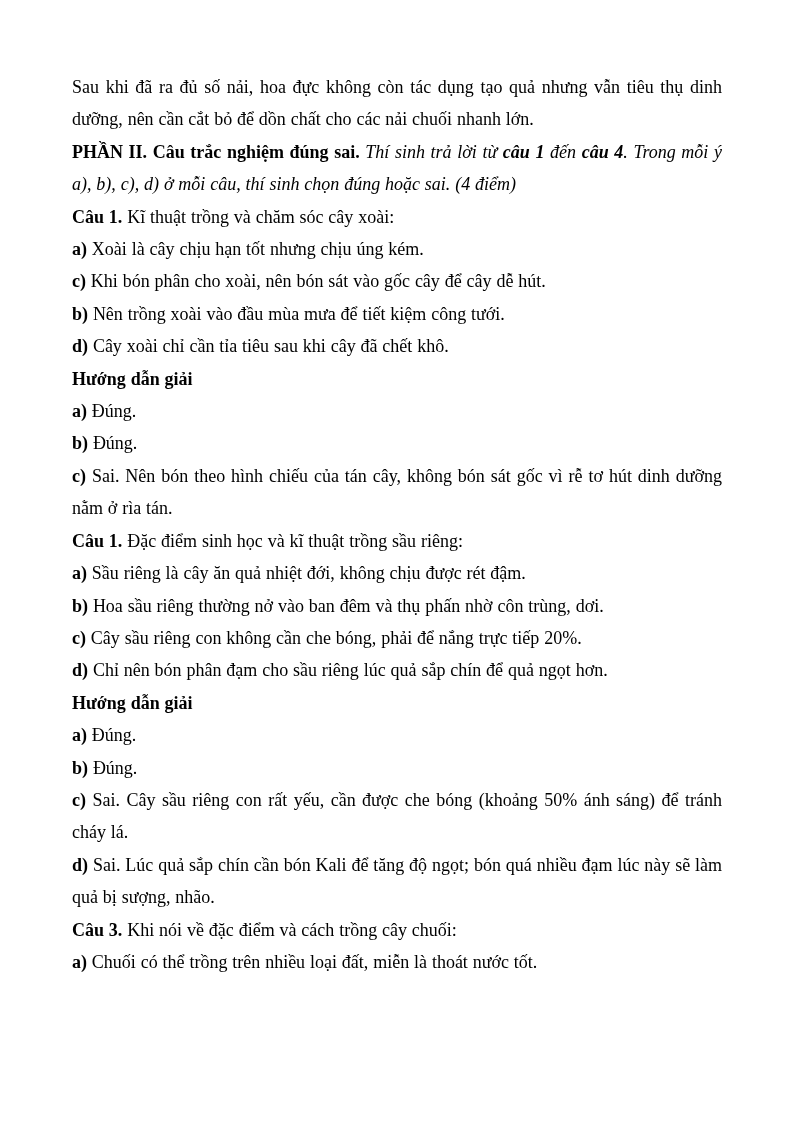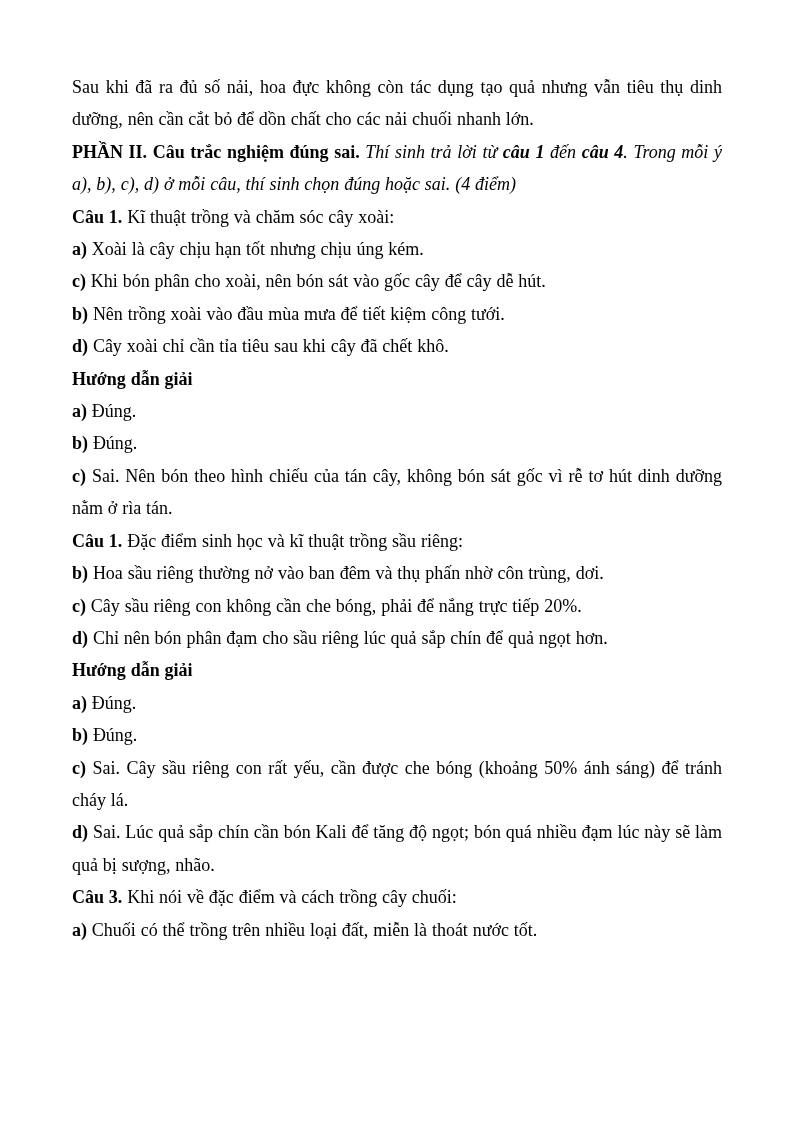--- a/index.html
+++ b/index.html
@@ -44,20 +44,21 @@
       <p class="para"><span class="b">Câu 1.</span><span class=""> Kĩ thuật trồng và chăm sóc cây xoài:</span></p>
       <p class="para"><span class="b">a)</span><span class=""> Xoài là cây chịu hạn tốt nhưng chịu úng kém.</span></p>
       <p class="para"><span class="b">c)</span><span class=""> Khi bón phân cho xoài, nên bón sát vào gốc cây để cây dễ hút.</span></p>
       <p class="para"><span class="b">b)</span><span class=""> Nên trồng xoài vào đầu mùa mưa để tiết kiệm công tưới.</span></p>
       <p class="para"><span class="b">d)</span><span class=""> Cây xoài chỉ cần tỉa tiêu sau khi cây đã chết khô.</span></p>
       <p class="para"><span class="b">Hướng dẫn giải</span></p>
       <p class="para"><span class="b">a)</span><span class=""> Đúng.</span></p>
       <p class="para"><span class="b">b)</span><span class=""> Đúng.</span></p>
       <p class="para"><span class="b">c)</span><span class=""> Sai. Nên bón theo hình chiếu của tán cây, không bón sát gốc vì rễ tơ hút dinh dưỡng nằm ở rìa tán.</span></p>
       <p class="para"><span class="b">Câu 1.</span><span class=""> Đặc điểm sinh học và kĩ thuật trồng sầu riêng:</span></p>
+      <p class="para"><span class="b">a)</span><span class=""> Sầu riêng là cây ăn quả nhiệt đới, không chịu được rét đậm.</span></p>
       <p class="para"><span class="b">b)</span><span class=""> Hoa sầu riêng thường nở vào ban đêm và thụ phấn nhờ côn trùng, dơi.</span></p>
       <p class="para"><span class="b">c)</span><span class=""> Cây sầu riêng con không cần che bóng, phải để nắng trực tiếp 20%.</span></p>
       <p class="para"><span class="b">d)</span><span class=""> Chỉ nên bón phân đạm cho sầu riêng lúc quả sắp chín để quả ngọt hơn.</span></p>
       <p class="para"><span class="b">Hướng dẫn giải</span></p>
       <p class="para"><span class="b">a)</span><span class=""> Đúng.</span></p>
       <p class="para"><span class="b">b)</span><span class=""> Đúng.</span></p>
       <p class="para"><span class="b">c)</span><span class=""> Sai. Cây sầu riêng con rất yếu, cần được che bóng (khoảng 50% ánh sáng) để tránh cháy lá.</span></p>
       <p class="para"><span class="b">d)</span><span class=""> Sai. Lúc quả sắp chín cần bón Kali để tăng độ ngọt; bón quá nhiều đạm lúc này sẽ làm quả bị sượng, nhão.</span></p>
       <p class="para"><span class="b">Câu 3.</span><span class=""> Khi nói về đặc điểm và cách trồng cây chuối:</span></p>
       <p class="para"><span class="b">a)</span><span class=""> Chuối có thể trồng trên nhiều loại đất, miễn là thoát nước tốt.</span></p>

